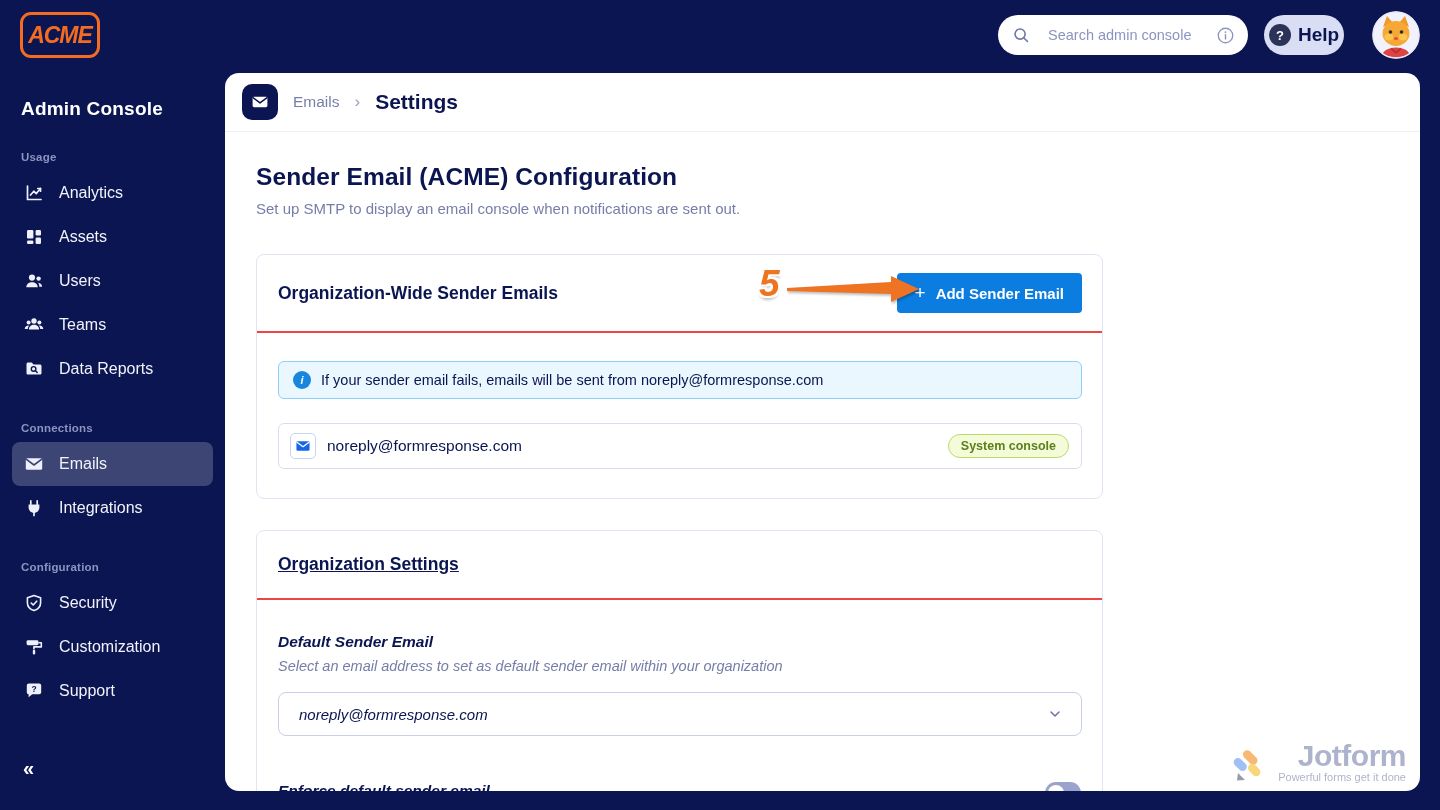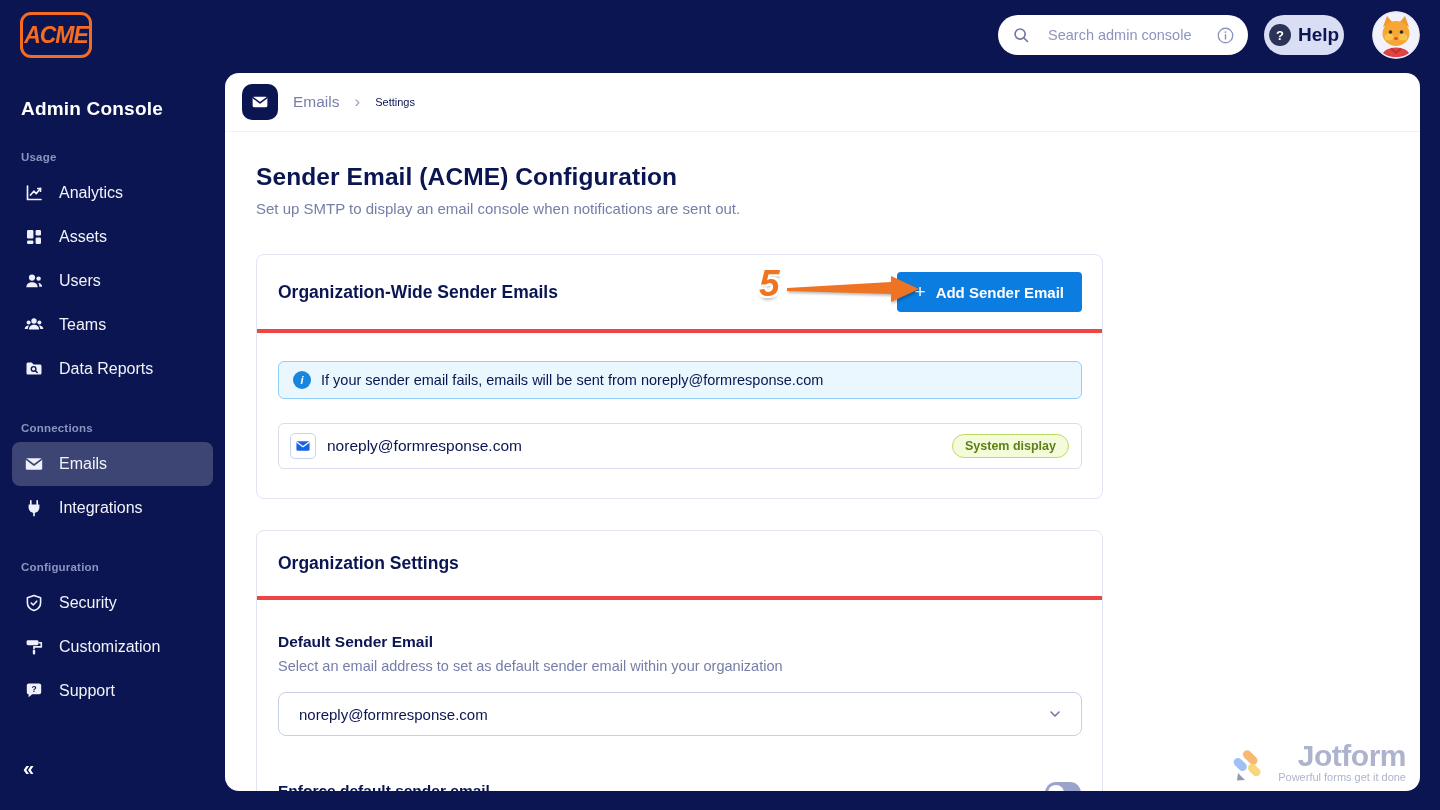--- a/index.html
+++ b/index.html
@@ -7,21 +7,21 @@
   body {
     background:#0a1551;
     font-family:"Liberation Sans","DejaVu Sans",sans-serif;
     color:#0a1551;
     overflow:hidden;
     position:relative;
   }
   
   .sidebar { position:absolute; left:0; top:0; width:225px; height:810px; }
   .logo {
-    margin:12px 0 0 20px; width:72px; height:46px;
+    margin:12px 0 0 20px; width:80px; height:46px;
     border:3px solid #f36c21; border-radius:11px;
     display:flex; align-items:center; justify-content:center;
   }
   .logo-text { color:#f36c21; font-weight:bold; font-style:italic; font-size:23px; letter-spacing:-1px; }
   .sidebar-title { margin:40px 0 0 21px; color:#fff; font-size:19px; font-weight:bold; letter-spacing:.2px; }
   .nav-section-label { margin:31px 0 8px 21px; font-size:11.5px; font-weight:bold; color:#8c94bf; letter-spacing:.2px; }
   .nav-item {
     height:44px; display:flex; align-items:center; gap:15px;
     padding-left:24px; color:#f2f3fa; font-size:16px; cursor:pointer;
   }
@@ -50,33 +50,33 @@
     position:absolute; left:225px; top:73px; width:1195px; height:718px;
     background:#fff; border-radius:14px; overflow:hidden;
   }
   .breadcrumb-row {
     height:59px; border-bottom:1px solid #eef0f7;
     display:flex; align-items:center; padding-left:17px; gap:15px;
   }
   .bc-icon { width:36px; height:36px; border-radius:10px; background:#0a1551; display:flex; align-items:center; justify-content:center; flex:none; }
   .bc-parent { font-size:15.5px; color:#777fa9; cursor:pointer; }
   .bc-sep { font-size:17px; color:#9aa1c4; }
-  .bc-current { font-size:11px; font-weight:normal; color:#0a1551; }
+  .bc-current { font-size:21px; font-weight:bold; color:#0a1551; }
   .content { position:relative; padding-left:31px; }
   .page-title { margin-top:31px; font-size:24.5px; font-weight:bold; color:#0a1551; letter-spacing:.1px; }
   .page-subtitle { margin-top:9px; font-size:15px; color:#767ea8; }
   .card { width:847px; border:1px solid #e1e5f2; border-radius:8px; background:#fff; }
   .card-1 { margin-top:37px; }
   .card-2 { margin-top:31px; padding-bottom:40px; }
   .card-header {
     display:flex; align-items:center; justify-content:space-between;
-    padding:0 20px 0 21px; border-bottom:4px solid #ef4444;
+    padding:0 20px 0 21px; border-bottom:2px solid #ef4444;
   }
   .card-1 .card-header { height:78px; }
-  .card-2 .card-header { height:69px; }
+  .card-2 .card-header { height:69px;text-decoration:underline; }
   .card-title { font-size:17.5px; font-weight:bold; color:#0a1551; }
   .add-btn {
     height:40px; padding:0 18px; background:#0b7ce0; border:none; border-radius:4px;
     color:#fff; font-size:15px; font-weight:bold; font-family:inherit;
     display:flex; align-items:center; gap:10px; cursor:pointer;
   }
   .add-plus { font-size:19px; font-weight:normal; }
   .card-body { padding:28px 20px 29px 21px; }
   .info-banner {
     height:38px; background:#eaf7ff; border:1px solid #8ed0f9; border-radius:6px;
@@ -88,21 +88,21 @@
     margin-top:24px; height:46px; border:1px solid #d9dded; border-radius:6px;
     display:flex; align-items:center; padding:0 12px 0 11px;
   }
   .mail-box { width:26px; height:26px; border:1px solid #c7d4f0; border-radius:5px; display:flex; align-items:center; justify-content:center; flex:none; }
   .email-address { margin-left:11px; font-size:15.5px; color:#0a1551; }
   .badge {
     margin-left:auto; height:24px; padding:0 12px; display:flex; align-items:center;
     background:#f3fbda; border:1px solid #bcdb62; border-radius:12px;
     color:#5d8118; font-size:12.5px; font-weight:bold;
   }
-  .field-block { padding:33px 20px 0 21px; }
+  .field-block { padding:33px 20px 0 21px;font-style:italic; }
   .field-label { font-size:15.5px; font-weight:bold; color:#0a1551; }
   .field-desc { margin-top:7px; font-size:14.5px; color:#767ea8; }
   .select {
     margin-top:18px; height:44px; border:1px solid #c9cfe9; border-radius:8px;
     display:flex; align-items:center; justify-content:space-between; padding:0 18px 0 20px;
     font-size:15px; color:#0a1551; cursor:pointer; background:#fff;
   }
   .enforce-row { margin-top:46px; display:flex; align-items:flex-start; justify-content:space-between; }
   .toggle { width:36px; height:22px; border-radius:11px; background:#9aa3cc; position:relative; cursor:pointer; flex:none; margin-right:1px; }
   .toggle-knob { position:absolute; left:3px; top:3px; width:16px; height:16px; border-radius:50%; background:#fff; }
@@ -315,21 +315,21 @@
           <span>If your sender email fails, emails will be sent from noreply@formresponse.com</span>
         </div>
         <div class="email-row">
           <span class="mail-box">
             <svg width="16" height="16" viewBox="0 0 20 20">
                 <rect x="1.8" y="4" width="16.4" height="12" rx="1.6" fill="#1565e8"></rect>
                 <path d="M2.5 5.2L10 10.8l7.5-5.6" fill="none" stroke="#fff" stroke-width="1.6" stroke-linecap="round" stroke-linejoin="round"></path>
               </svg>
           </span>
           <span class="email-address">noreply@formresponse.com</span>
-          <span class="badge">System display</span>
+          <span class="badge">System console</span>
         </div>
       </div>
     </section>
 
     <section class="card card-2">
       <div class="card-header">
         <span class="card-title">Organization Settings</span>
       </div>
       <div class="field-block">
         <div class="field-label">Default Sender Email</div>

